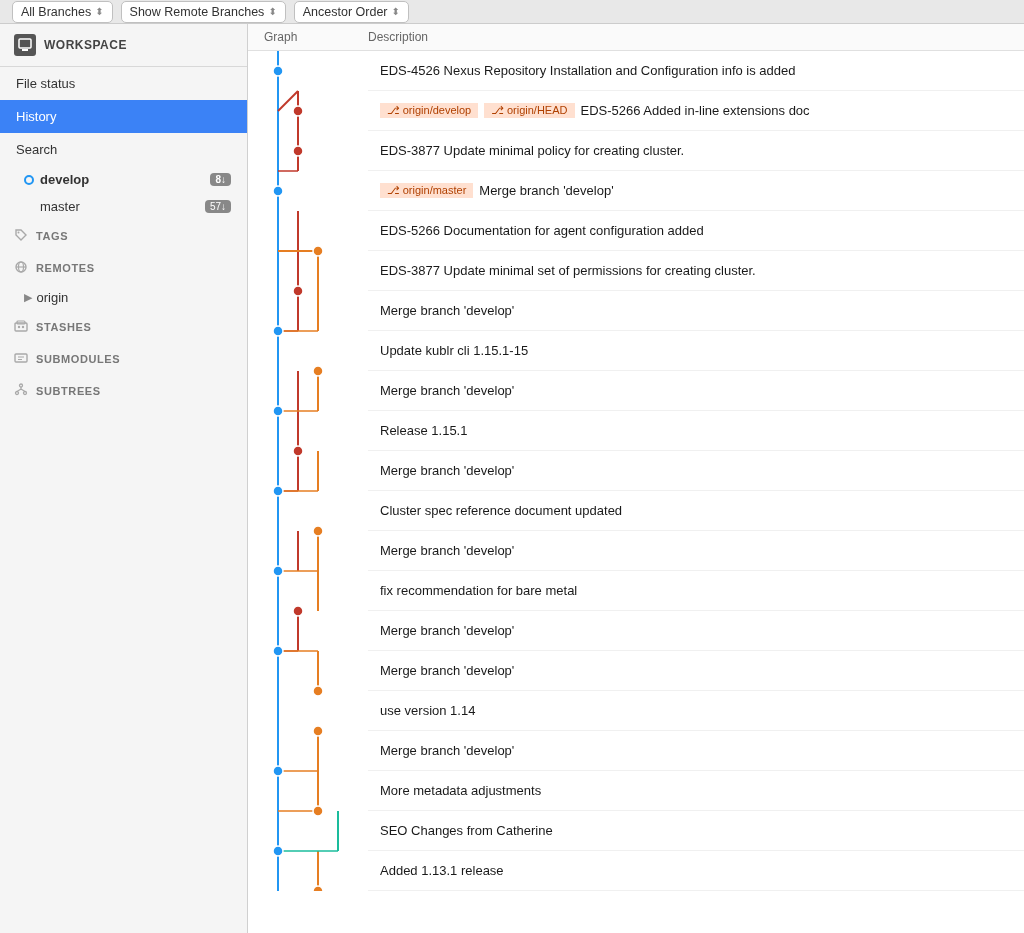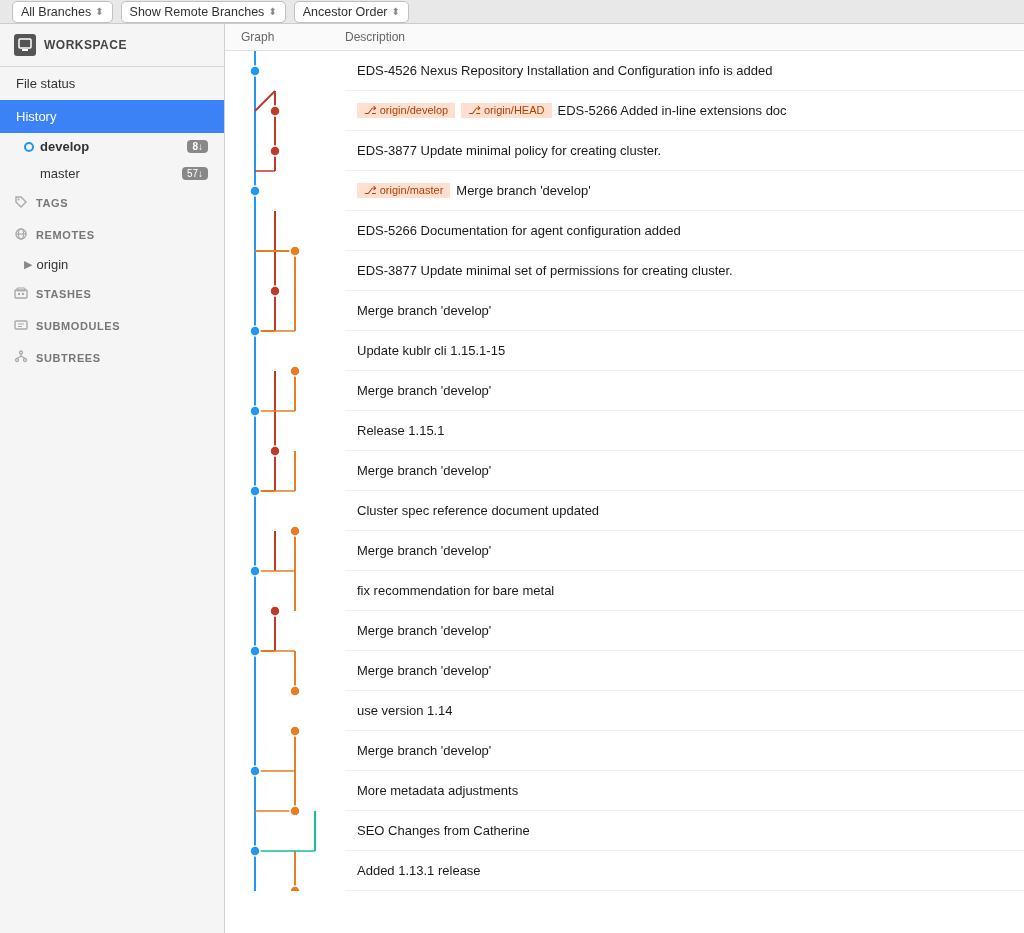--- a/index.html
+++ b/index.html
@@ -35,21 +35,21 @@
 
     
     .main-layout {
       display: flex;
       flex: 1;
       overflow: hidden;
     }
 
     
     .sidebar {
-      width: 225px;
+      width: 248px;
       background: #f5f5f5;
       border-right: 1px solid #d0d0d0;
       display: flex;
       flex-direction: column;
       flex-shrink: 0;
       overflow-y: auto;
     }
 
     .sidebar-workspace {
       display: flex;
@@ -227,20 +227,23 @@
     </div>
 
     <div class="sidebar-item">
       <span>File status</span>
     </div>
 
     <div class="sidebar-item active">
       <span>History</span>
     </div>
 
+    <div class="sidebar-item">
+      <span>Search</span>
+    </div>
 
 
     <div class="branch-item current">
       <div class="branch-dot"></div>
       <span>develop</span>
       <span class="branch-badge">8↓</span>
     </div>
 
     <div class="branch-item">
       <span style="width:16px;display:inline-block;"></span>

